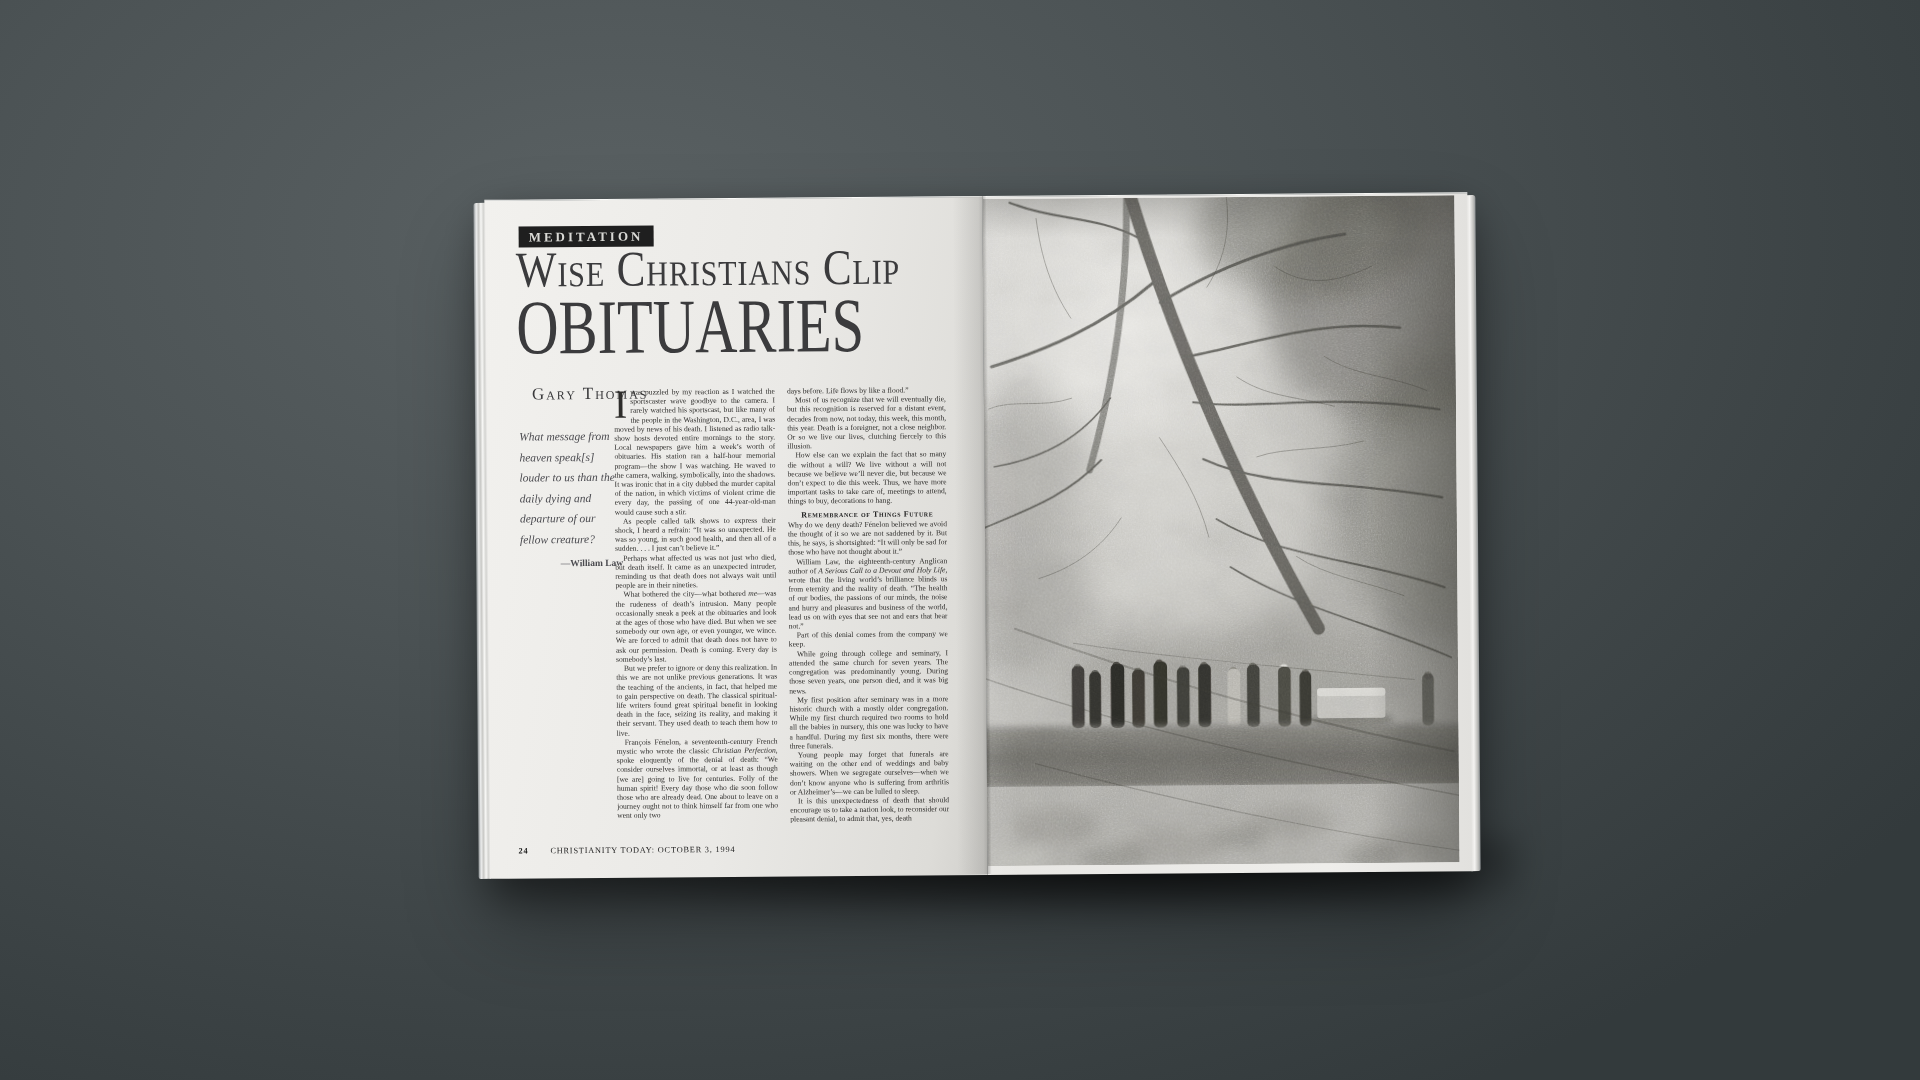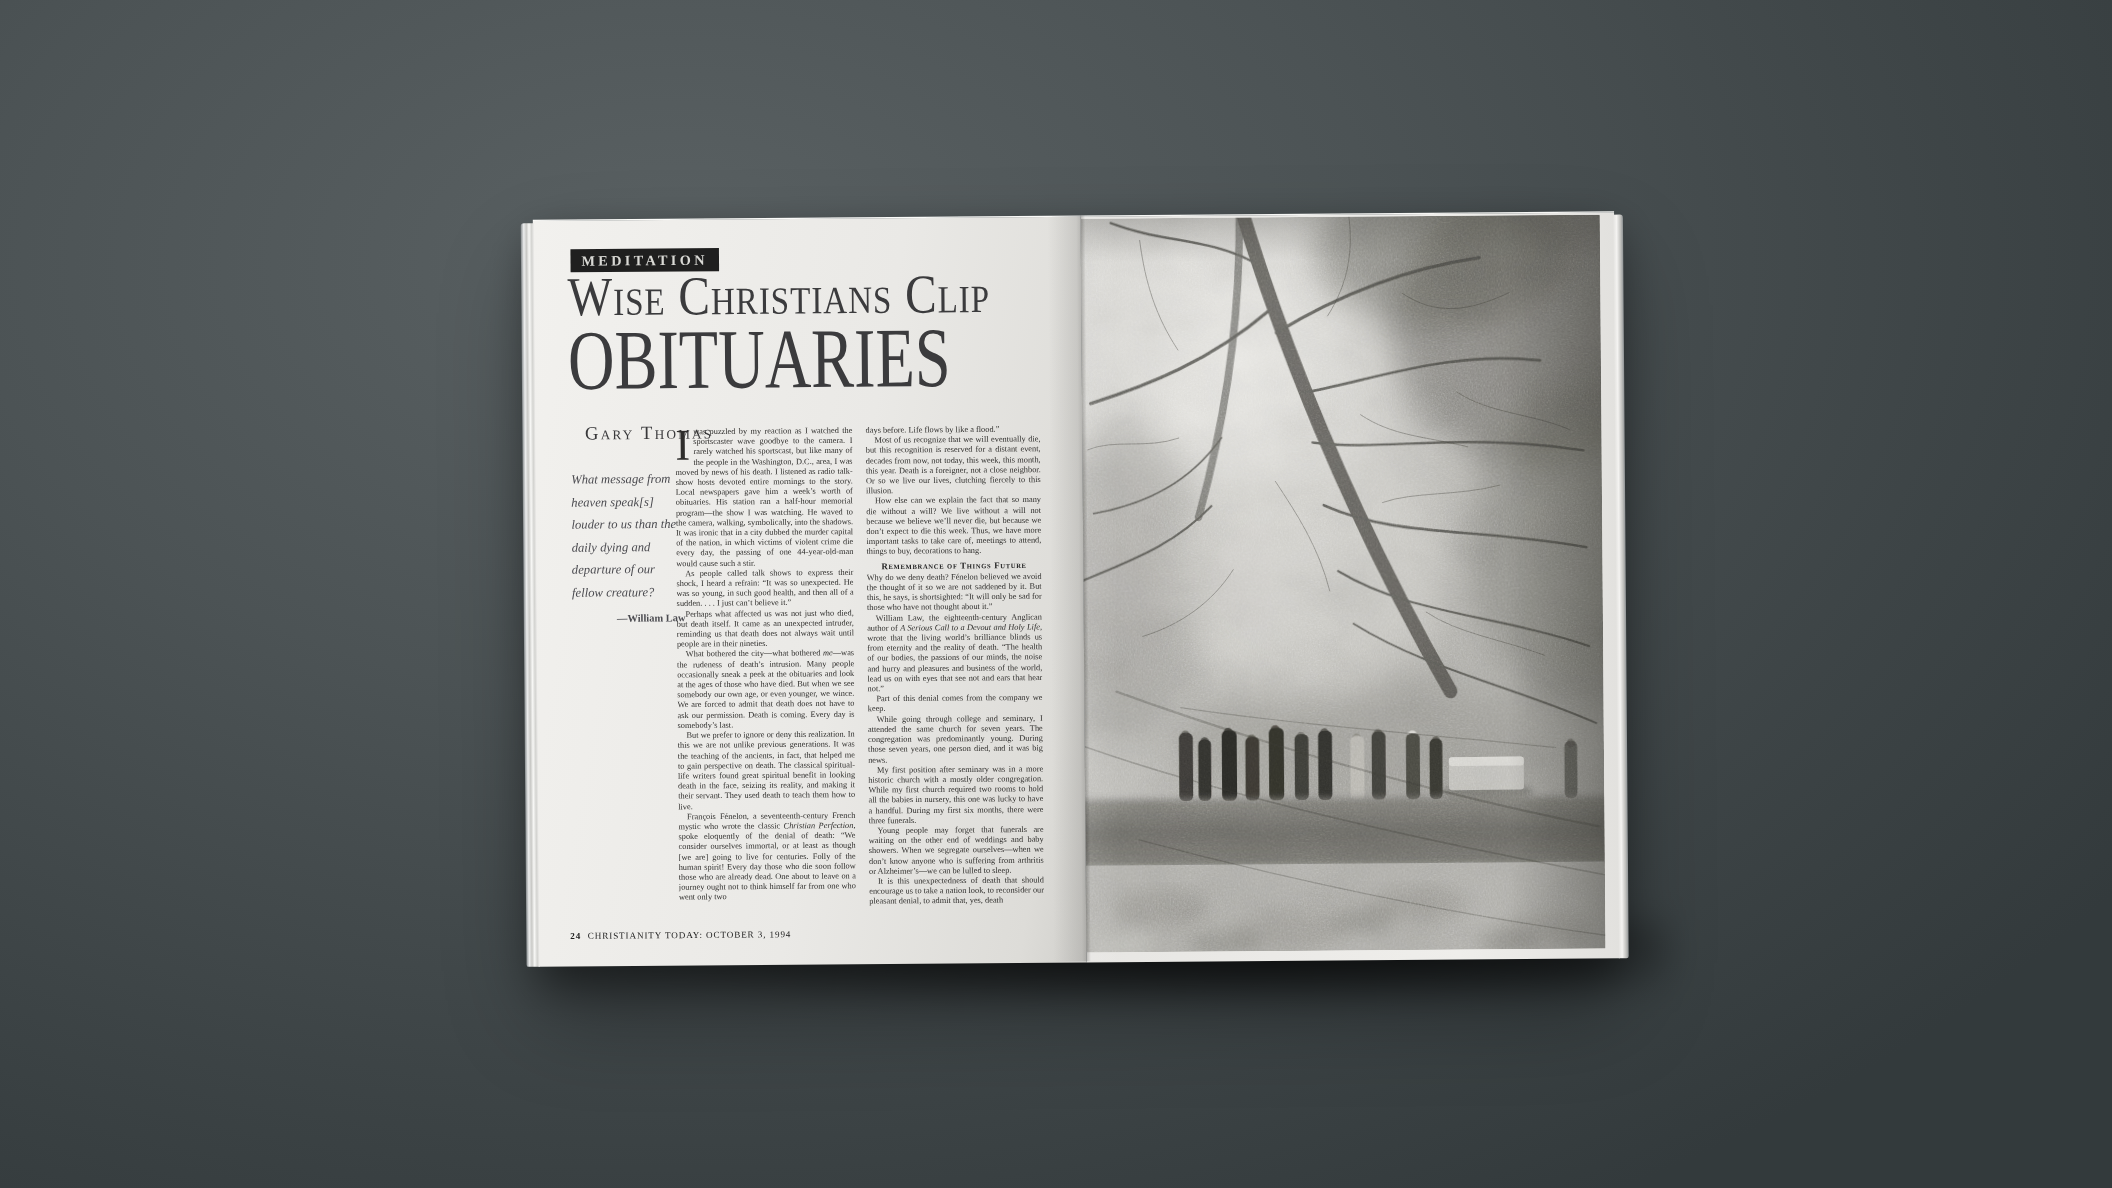--- a/index.html
+++ b/index.html
@@ -64,21 +64,21 @@
   .col{position:absolute;top:188px;height:460px;overflow:hidden;text-align:justify;
     font-size:7.6px;line-height:9.2px;color:#2e2d2b;}
   .col-1{left:128px;width:161px;}
   .col-2{left:301px;width:159px;}
   .para{margin:0;text-indent:8px;}
   .para.first,.para.cont{text-indent:0;}
   .dropcap{float:left;font-size:40px;line-height:32px;padding:1px 3px 0 0;color:#2e2d2b;}
   .subhead{margin:4px 0 1px;text-align:center;font-size:8px;font-weight:bold;
     font-variant:small-caps;letter-spacing:.6px;color:#222;}
   .folio{position:absolute;left:29px;top:646px;font-size:8.3px;letter-spacing:.8px;color:#1d1d1d;}
-  .folio .num{font-weight:bold;margin-right:6px;}
+  .folio .num{font-weight:bold;margin-right:22px;}
 </style>
 </head>
 <body>
 
 <div class="book">
   <div class="shadow-blob"></div>
 
   <div class="left-page">
     <div class="edge-stack"></div>
 

